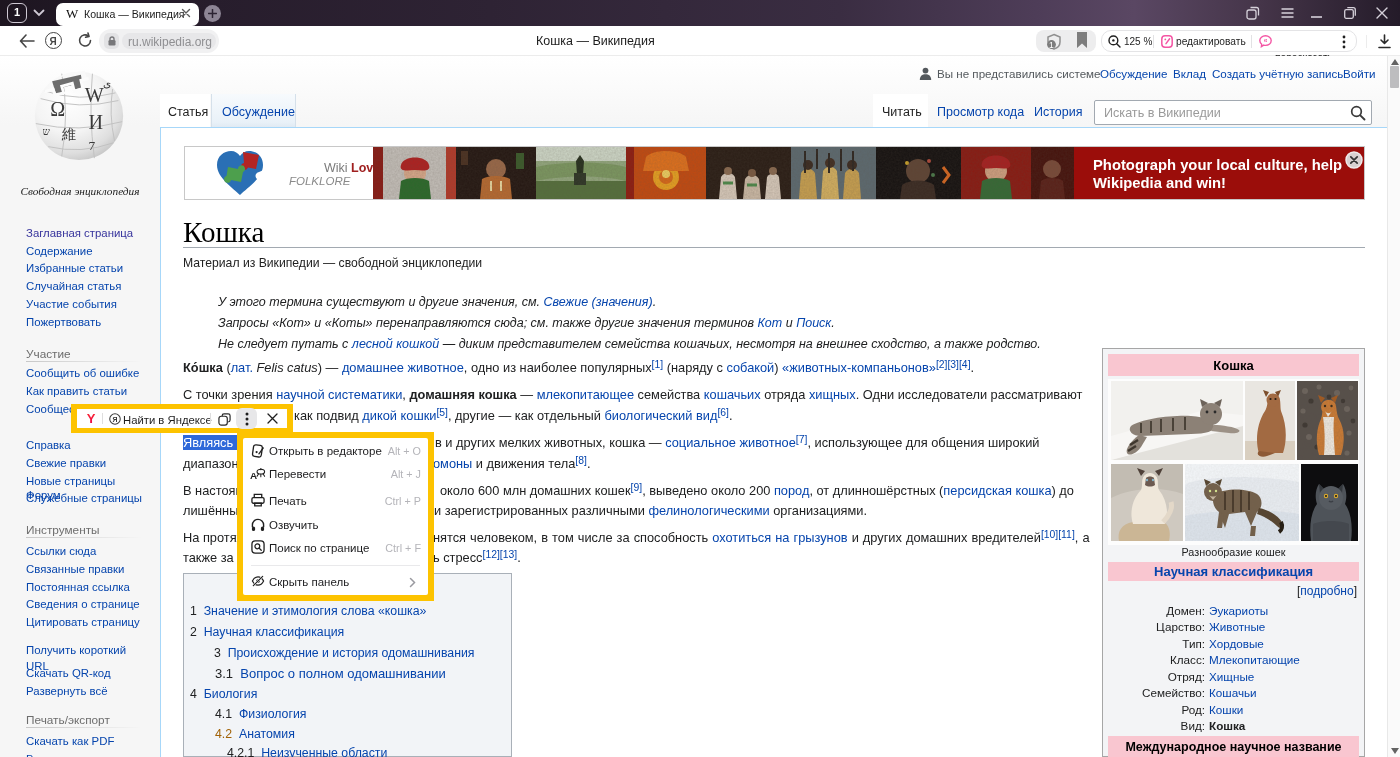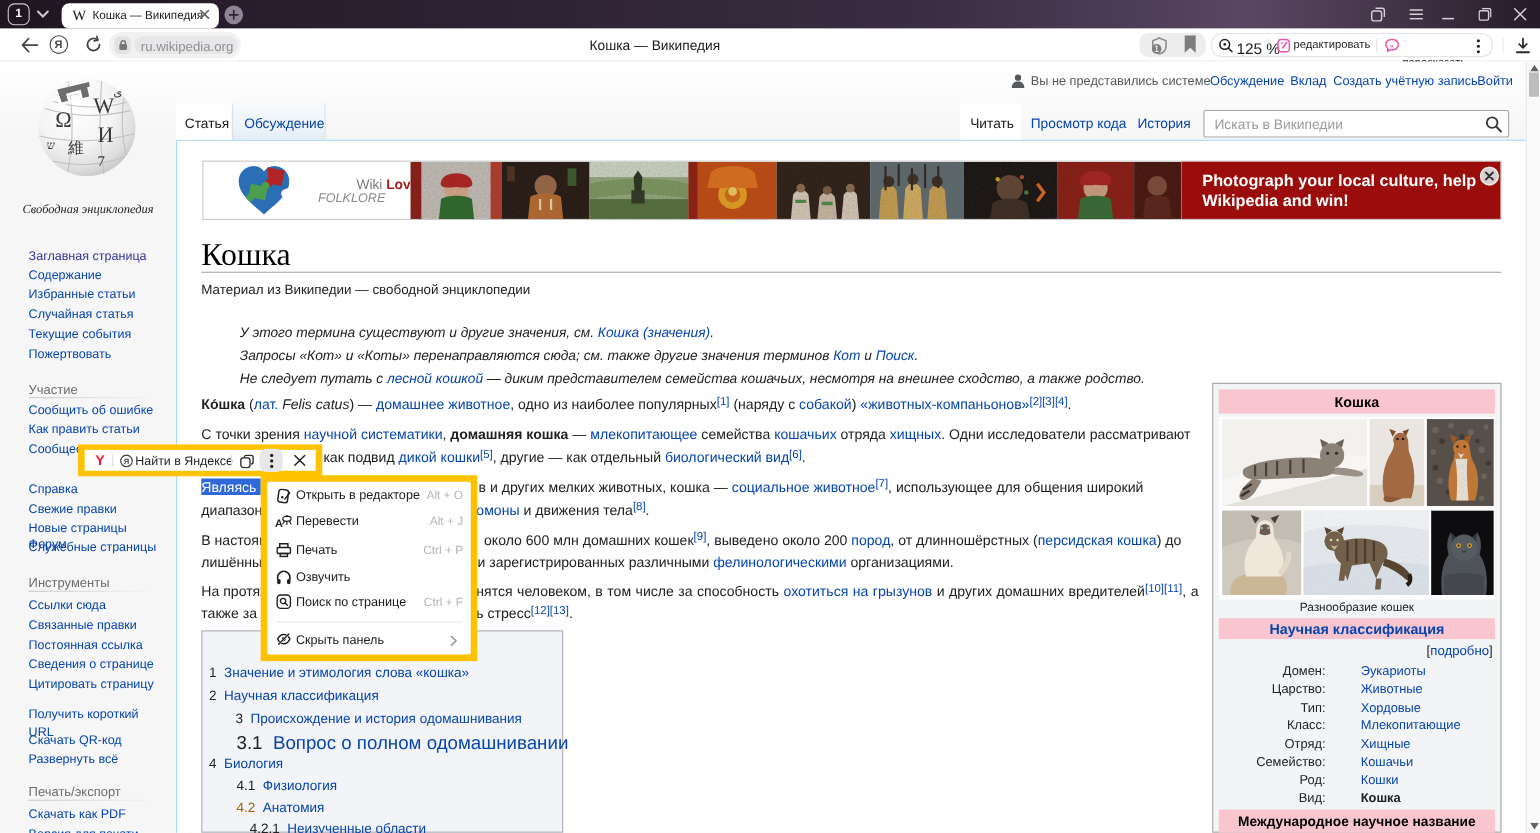--- a/index.html
+++ b/index.html
@@ -77,21 +77,21 @@
     </svg>
   <svg class="abs" style="left:1076px;top:6px" width="12" height="17" viewBox="0 0 12 17">
       <path d="M1 0 H11 V16 L6 11.5 L1 16 Z" fill="#7d7d7d"></path>
     </svg>
   <div class="abs" style="left:1101px;top:4px;width:256px;height:22px;background:#fff;border:1.5px solid #e4e4e6;border-radius:10px;"></div>
   <svg class="abs" style="left:1108px;top:9px" width="13" height="13" viewBox="0 0 13 13">
       <circle cx="5.4" cy="5.4" r="4.4" fill="none" stroke="#1f1f1f" stroke-width="1.4"></circle>
       <circle cx="5.4" cy="5.4" r="1.2" fill="#1f1f1f"></circle>
       <path d="M8.7 8.7 L12 12" stroke="#1f1f1f" stroke-width="1.4" stroke-linecap="round"></path>
     </svg>
-  <div class="abs" style="left:1124px;top:10px;font-size:14px;color:#1f1f1f;">125 %</div>
+  <div class="abs" style="left:1124px;top:10px;font-size:10px;color:#1f1f1f;">125 %</div>
   <div class="abs" style="left:1153px;top:9px;width:1px;height:13px;background:#e2e2e4;"></div>
   <svg class="abs" style="left:1161px;top:9px" width="12" height="13" viewBox="0 0 12 13">
       <rect x="0.8" y="0.8" width="10.4" height="11.4" rx="3.2" fill="none" stroke="#f456a4" stroke-width="1.5"></rect>
       <path d="M8.6 3.8 L5 8.6" stroke="#f456a4" stroke-width="1.5" stroke-linecap="round"></path>
       <circle cx="4.3" cy="4.4" r="0.9" fill="#f456a4"></circle>
     </svg>
   <div class="abs" style="left:1176px;top:10px;font-size:10.2px;color:#1f1f1f;">редактировать</div>
   <div class="abs" style="left:1251px;top:9px;width:1px;height:13px;background:#e2e2e4;"></div>
   <svg class="abs" style="left:1259px;top:9px" width="13" height="13" viewBox="0 0 13 13">
       <path d="M6.5 0.8 C3.2 0.8 0.8 2.9 0.8 5.6 C0.8 7.1 1.5 8.4 2.7 9.3 L2.4 11.6 L4.8 10.1 C5.3 10.3 5.9 10.4 6.5 10.4 C9.8 10.4 12.2 8.3 12.2 5.6 C12.2 2.9 9.8 0.8 6.5 0.8 Z" fill="none" stroke="#f456a4" stroke-width="1.4"></path>
@@ -158,21 +158,21 @@
     <path d="M14 27 l9 -3 l2 6 l9 -2 l-2 -7 l11 -3 l2 8 l9 -2 l-2 -9 l8 -2" fill="none" stroke="#fbfbfb" stroke-width="3"></path>
   </svg>
   <div class="abs" style="left:0;top:129px;width:160px;text-align:center;font-family:'Liberation Serif',serif;font-style:italic;font-size:11.3px;color:#222;">Свободная энциклопедия</div>
 </div>
 
 <div id="sidebar">
   <a class="sb" style="left:26px;top:227px;color:#36339c;" href="#">Заглавная страница</a>
   <a class="sb" style="left:26px;top:245px;" href="#">Содержание</a>
   <a class="sb" style="left:26px;top:262px;" href="#">Избранные статьи</a>
   <a class="sb" style="left:26px;top:280px;" href="#">Случайная статья</a>
-  <a class="sb" style="left:26px;top:298px;" href="#">Текущие события</a>
+  <a class="sb" style="left:26px;top:298px;" href="#">Участие события</a>
   <a class="sb" style="left:26px;top:316px;" href="#">Пожертвовать</a>
   <span class="sbh" style="left:26px;top:347px;">Участие</span>
   <div class="abs" style="left:26px;top:361px;width:116px;height:1px;background:linear-gradient(90deg,#c8c8c8,#f6f6f6);"></div>
   <a class="sb" style="left:26px;top:367px;" href="#">Сообщить об ошибке</a>
   <a class="sb" style="left:26px;top:385px;" href="#">Как править статьи</a>
   <a class="sb" style="left:26px;top:403px;" href="#">Сообщество</a>
   <a class="sb" style="left:26px;top:443px;margin-top:46px;" href="#">Форум</a>
   <a class="sb" style="left:26px;top:439px;" href="#">Справка</a>
   <a class="sb" style="left:26px;top:457px;" href="#">Свежие правки</a>
   <a class="sb" style="left:26px;top:475px;" href="#">Новые страницы</a>
@@ -304,21 +304,21 @@
   <svg class="abs" style="left:1160px;top:4px" width="18" height="18" viewBox="0 0 18 18">
       <circle cx="9" cy="9" r="8" fill="#d8d0d0" stroke="#efe9e9" stroke-width="1.5"></circle>
       <path d="M5.8 5.8 L12.2 12.2 M12.2 5.8 L5.8 12.2" stroke="#333" stroke-width="1.7" stroke-linecap="round"></path>
     </svg>
 </div>
 
 <div class="abs" style="left:183px;top:218px;font-family:'Liberation Serif',serif;font-size:29px;line-height:1;color:#000;">Кошка</div>
 <div class="abs" style="left:183px;top:247px;width:1182px;height:1px;background:#a2a9b1;"></div>
 <div class="ln" style="left:183px;top:256px;font-size:12.2px;color:#222;">Материал из Википедии — свободной энциклопедии</div>
 <div id="article">
-  <div class="ln" style="left:218px;top:295px;font-style:italic;font-size:12.5px;">У этого термина существуют и другие значения, см. <a href="#"><i>Кошка (значения)</i></a>.</div>
+  <div class="ln" style="left:218px;top:295px;font-style:italic;font-size:12.5px;">У этого термина существуют и другие значения, см. <a href="#"><i>Свежие (значения)</i></a>.</div>
   <div class="ln" style="left:218px;top:316px;font-style:italic;font-size:12.5px;">Запросы «Кот» и «Коты» перенаправляются сюда; см. также другие значения терминов <a href="#"><i>Кот</i></a> и <a href="#"><i>Поиск</i></a>.</div>
   <div class="ln" style="left:218px;top:337px;font-style:italic;font-size:12.5px;">Не следует путать с <a href="#"><i>лесной кошкой</i></a> — диким представителем семейства кошачьих, несмотря на внешнее сходство, а также родство.</div>
   <div class="ln" style="left:183px;top:360px;"><b>Ко́шка</b> (<a href="#">лат.</a> <i>Felis catus</i>) — <a href="#">домашнее животное</a>, одно из наиболее популярных<sup><a href="#">[1]</a></sup> (наряду с <a href="#">собакой</a>) <a href="#">«животных-компаньонов»</a><sup><a href="#">[2][3][4]</a></sup>.</div>
   <div class="ln" style="left:183px;top:387px;">С точки зрения <a href="#">научной систематики</a>, <b>домашняя кошка</b> — <a href="#">млекопитающее</a> семейства <a href="#">кошачьих</a> отряда <a href="#">хищных</a>. Одни исследователи рассматривают</div>
   <div class="ln" style="left:294px;top:408px;">как подвид <a href="#">дикой кошки</a><sup><a href="#">[5]</a></sup>, другие — как отдельный <a href="#">биологический вид</a><sup><a href="#">[6]</a></sup>.</div>
   <div class="ln" style="left:183px;top:435px;"><span style="background:#2e68d9;color:#fff;">Являясь&nbsp;</span></div>
   <div class="ln" style="left:435px;top:435px;">в и других мелких животных, кошка — <a href="#">социальное животное</a><sup><a href="#">[7]</a></sup>, использующее для общения широкий</div>
   <div class="ln" style="left:183px;top:456px;">диапазон звуковых сигна</div>
   <div class="ln" style="left:433px;top:456px;"><a href="#">омоны</a> и движения тела<sup><a href="#">[8]</a></sup>.</div>
   <div class="ln" style="left:183px;top:483px;">В настоящее время в мире</div>
@@ -329,21 +329,21 @@
   <div class="ln" style="left:433px;top:530px;word-spacing:0.5px;">нятся человеком, в том числе за способность <a href="#">охотиться на грызунов</a> и других домашних вредителей<sup><a href="#">[10][11]</a></sup>, а</div>
   <div class="ln" style="left:183px;top:550px;">также за способность разв</div>
   <div class="ln" style="left:433px;top:550px;">ь стресс<sup><a href="#">[12][13]</a></sup>.</div>
 </div>
 
 <div class="abs" style="left:183px;top:573px;width:329px;height:184px;background:#f2f4f7;border:1px solid #a9b0b8;"></div>
 <div id="toc" style="font-size:12.3px;">
   <div class="ln" style="left:190px;top:604px;font-size:12.3px;"><span style="color:#202122">1</span>&nbsp;&nbsp;<a href="#">Значение и этимология слова «кошка»</a></div>
   <div class="ln" style="left:190px;top:625px;font-size:12.3px;"><span style="color:#202122">2</span>&nbsp;&nbsp;<a href="#">Научная классификация</a></div>
   <div class="ln" style="left:190px;top:646px;font-size:12.3px;margin-left:24px;"><span style="color:#202122">3</span>&nbsp;&nbsp;<a href="#">Происхождение и история одомашнивания</a></div>
-  <div class="ln" style="left:215px;top:666px;font-size:17px;"><span style="color:#202122">3.1</span>&nbsp;&nbsp;<a href="#">Вопрос о полном одомашнивании</a></div>
+  <div class="ln" style="left:215px;top:666px;font-size:13px;"><span style="color:#202122">3.1</span>&nbsp;&nbsp;<a href="#">Вопрос о полном одомашнивании</a></div>
   <div class="ln" style="left:190px;top:687px;font-size:12.3px;"><span style="color:#202122">4</span>&nbsp;&nbsp;<a href="#">Биология</a></div>
   <div class="ln" style="left:215px;top:707px;font-size:12.3px;"><span style="color:#202122">4.1</span>&nbsp;&nbsp;<a href="#">Физиология</a></div>
   <div class="ln" style="left:215px;top:727px;font-size:12.3px;"><span style="color:#a16207">4.2</span>&nbsp;&nbsp;<a href="#">Анатомия</a></div>
   <div class="ln" style="left:227px;top:746px;font-size:12.3px;"><span style="color:#202122">4.2.1</span>&nbsp;&nbsp;<a href="#">Неизученные области</a></div>
 </div>
 
 <div class="abs" id="ibox" style="left:1102px;top:348px;width:263px;height:409px;background:#f3f4f6;border:1px solid #a6a6a6;"></div>
 <div id="iboxc">
   <div class="abs" style="left:1108px;top:354px;width:251px;height:22px;background:#f9c6d0;"></div>
   <div class="abs" style="left:1108px;top:358px;width:251px;text-align:center;font-size:13px;font-weight:bold;color:#000;">Кошка</div>
@@ -457,21 +457,21 @@
       <circle cx="35" cy="32" r="2.2" fill="#d8a82f"></circle>
     <circle cx="25" cy="32" r="1" fill="#1a1a1a"></circle>
       <circle cx="35" cy="32" r="1" fill="#1a1a1a"></circle>
     <path d="M28 37 C29 38 31 38 32 37" stroke="#3a3e44" stroke-width="1.5" fill="none"></path>
   </svg>
   <div class="abs" style="left:1108px;top:546px;width:251px;text-align:center;font-size:10.8px;color:#202122;">Разнообразие кошек</div>
   <div class="abs" style="left:1108px;top:562px;width:251px;height:19px;background:#f9c6d0;"></div>
   <div class="abs" style="left:1108px;top:564px;width:251px;text-align:center;font-size:13px;font-weight:bold;"><a href="#">Научная классификация</a></div>
   <div class="abs" style="left:1108px;top:584px;width:249px;text-align:right;font-size:12px;color:#202122;">[<a href="#">подробно</a>]</div>
   <div class="abs" style="left:1104px;top:603px;width:101px;text-align:right;font-size:11.7px;color:#202122;line-height:16.45px;">Домен:<br>Царство:<br>Тип:<br>Класс:<br>Отряд:<br>Семейство:<br>Род:<br>Вид:</div>
-  <div class="abs" style="left:1209px;top:603px;font-size:11.7px;line-height:16.45px;margin-left:28px;"><a href="#">Эукариоты</a><br><a href="#">Животные</a><br><a href="#">Хордовые</a><br><a href="#">Млекопитающие</a><br><a href="#">Хищные</a><br><a href="#">Кошачьи</a><br><a href="#">Кошки</a><br><b style="color:#202122">Кошка</b></div>
+  <div class="abs" style="left:1209px;top:603px;font-size:11.7px;line-height:16.45px;"><a href="#">Эукариоты</a><br><a href="#">Животные</a><br><a href="#">Хордовые</a><br><a href="#">Млекопитающие</a><br><a href="#">Хищные</a><br><a href="#">Кошачьи</a><br><a href="#">Кошки</a><br><b style="color:#202122">Кошка</b></div>
   <div class="abs" style="left:1108px;top:736px;width:251px;height:21px;background:#f9c6d0;"></div>
   <div class="abs" style="left:1108px;top:740px;width:251px;text-align:center;font-size:12.5px;font-weight:bold;color:#000;">Международное научное название</div>
 </div>
 
 <div class="abs" id="ytool" style="left:71px;top:404px;width:222px;height:29px;background:#fdc300;">
   <div class="abs" style="left:6px;top:5px;width:210px;height:19px;background:#fff;"></div>
   <svg class="abs" style="left:14px;top:7px" width="12" height="15" viewBox="0 0 12 15">
       <defs>
         <linearGradient id="yg" x1="0" y1="0" x2="0" y2="1">
           <stop offset="0" stop-color="#ff2f2f"></stop>

